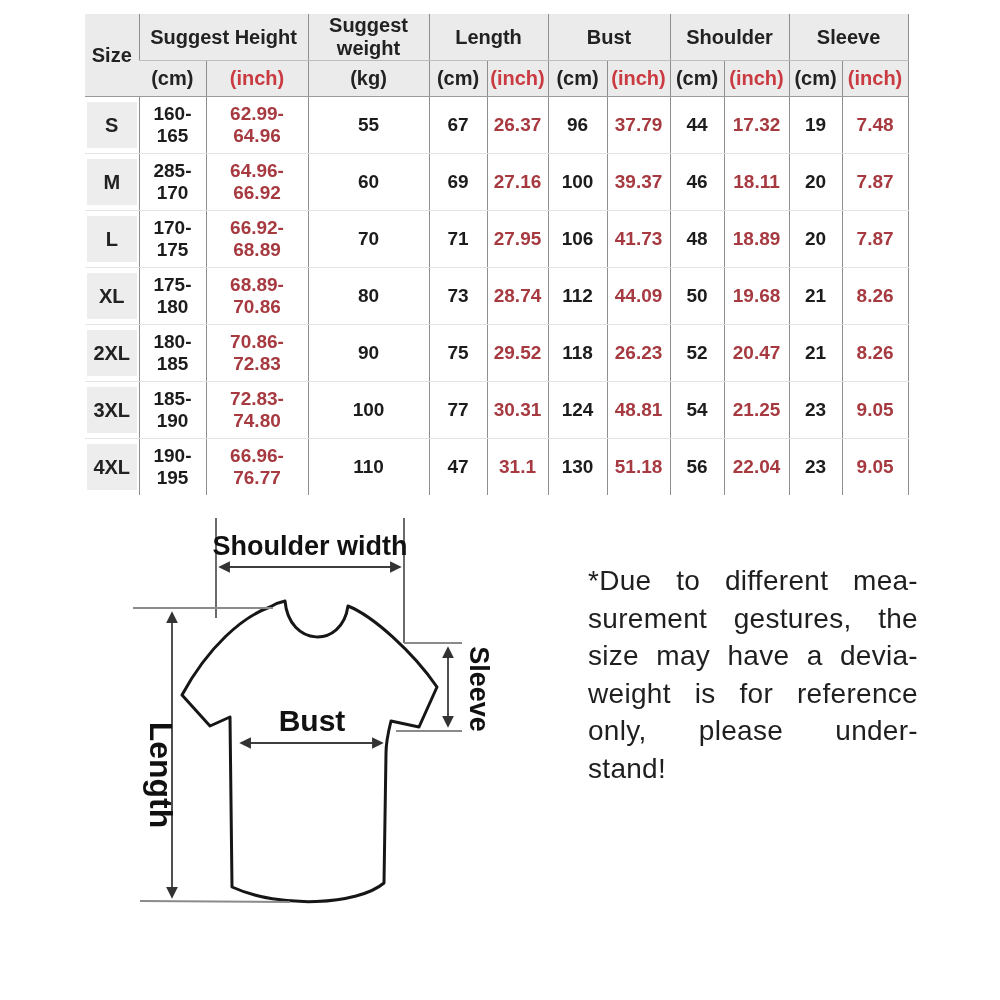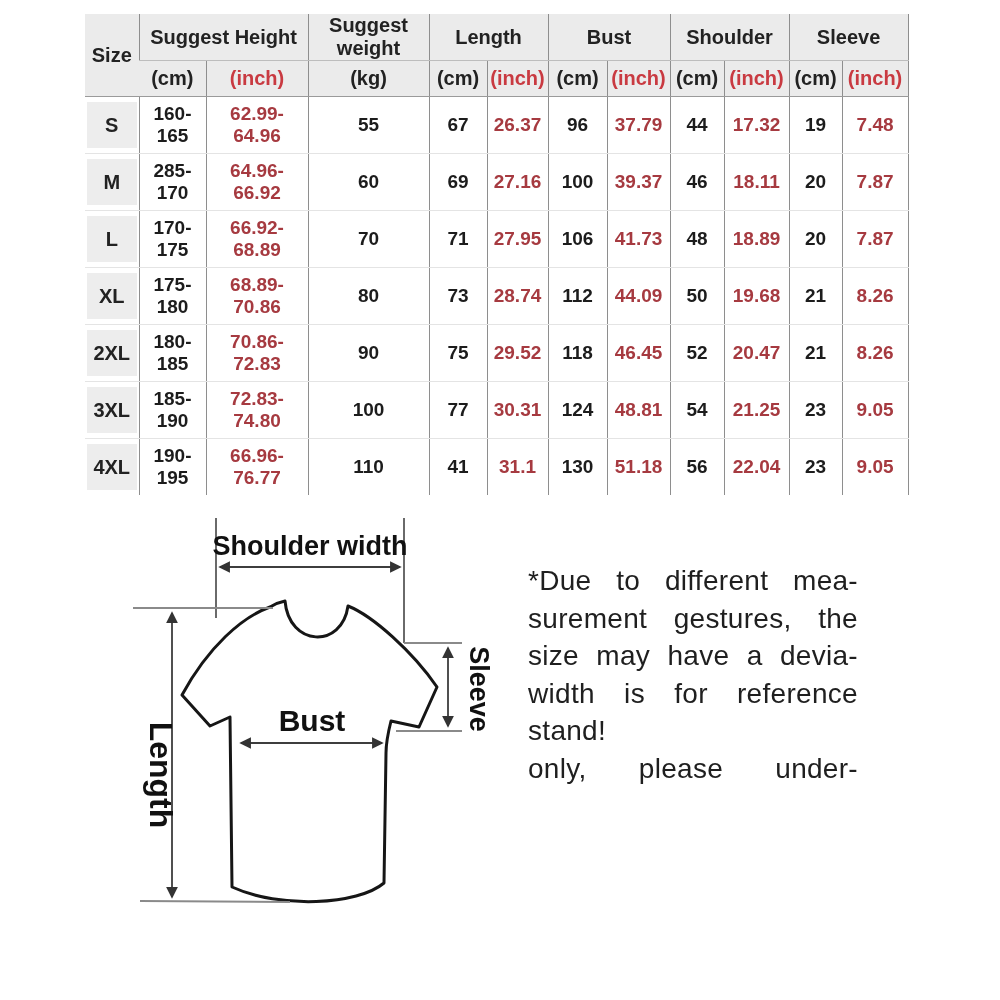--- a/index.html
+++ b/index.html
@@ -46,21 +46,21 @@
   .diagram{position:absolute;left:90px;top:505px;width:420px;height:455px;}
   .mline{stroke:#3d3d3d;stroke-width:1.8;fill:none;}
   .vline{stroke:#5a5a5a;stroke-width:1.8;fill:none;}
   .tick{stroke:#8a8a8a;stroke-width:2;fill:none;}
   .shirt{fill:#ffffff;stroke:#161616;stroke-width:3;stroke-linejoin:round;stroke-linecap:round;}
   .dlabel{font-family:"Liberation Sans",sans-serif;font-size:27px;font-weight:600;fill:#111;}
   .dlabel.bust{font-size:30px;}
   .dlabel.big{font-size:32px;}
   
   .disclaimer{
-    position:absolute;left:528px;top:562px;width:330px;
+    position:absolute;left:588px;top:562px;width:330px;
     font-size:28px;color:#1f1f1f;letter-spacing:0.3px;
   }
   .disc-line{
     line-height:37.5px;text-align:justify;text-align-last:justify;white-space:nowrap;
   }
   .disc-line.last{text-align-last:left;}
 </style>
 </head>
 <body>
 
@@ -173,21 +173,21 @@
         <tr>
           <td class="size-cell">
             <span class="size-chip">2XL</span>
           </td>
           <td>180-185</td>
           <td class="inch">70.86-72.83</td>
           <td>90</td>
           <td>75</td>
           <td class="inch">29.52</td>
           <td>118</td>
-          <td class="inch">46.45</td>
+          <td class="inch">26.23</td>
           <td>52</td>
           <td class="inch">20.47</td>
           <td>21</td>
           <td class="inch">8.26</td>
         </tr>
         <tr>
           <td class="size-cell">
             <span class="size-chip">3XL</span>
           </td>
           <td>185-190</td>
@@ -202,21 +202,21 @@
           <td>23</td>
           <td class="inch">9.05</td>
         </tr>
         <tr>
           <td class="size-cell">
             <span class="size-chip">4XL</span>
           </td>
           <td>190-195</td>
           <td class="inch">66.96-76.77</td>
           <td>110</td>
-          <td>41</td>
+          <td>47</td>
           <td class="inch">31.1</td>
           <td>130</td>
           <td class="inch">51.18</td>
           <td>56</td>
           <td class="inch">22.04</td>
           <td>23</td>
           <td class="inch">9.05</td>
         </tr>
       </tbody>
   </table>
@@ -259,18 +259,18 @@
     <text class="dlabel" x="220" y="50" text-anchor="middle">Shoulder width</text>
     <text class="dlabel bust" x="222" y="226" text-anchor="middle">Bust</text>
     <text class="dlabel big" x="60" y="270" text-anchor="middle" transform="rotate(90 60 270)">Length</text>
     <text class="dlabel" x="380" y="184" text-anchor="middle" transform="rotate(90 380 184)">Sleeve</text>
   </svg>
 
   <div class="disclaimer">
       <div class="disc-line">*Due to different mea-</div>
       <div class="disc-line">surement gestures, the</div>
       <div class="disc-line">size may have a devia-</div>
-      <div class="disc-line">width is for reference</div>
+      <div class="disc-line">weight is for reference</div>
+      <div class="disc-line">only, please under-</div>
       <div class="disc-line last">stand!</div>
-      <div class="disc-line">only, please under-</div>
     </div>
 
 </div>
 
 </body></html>

